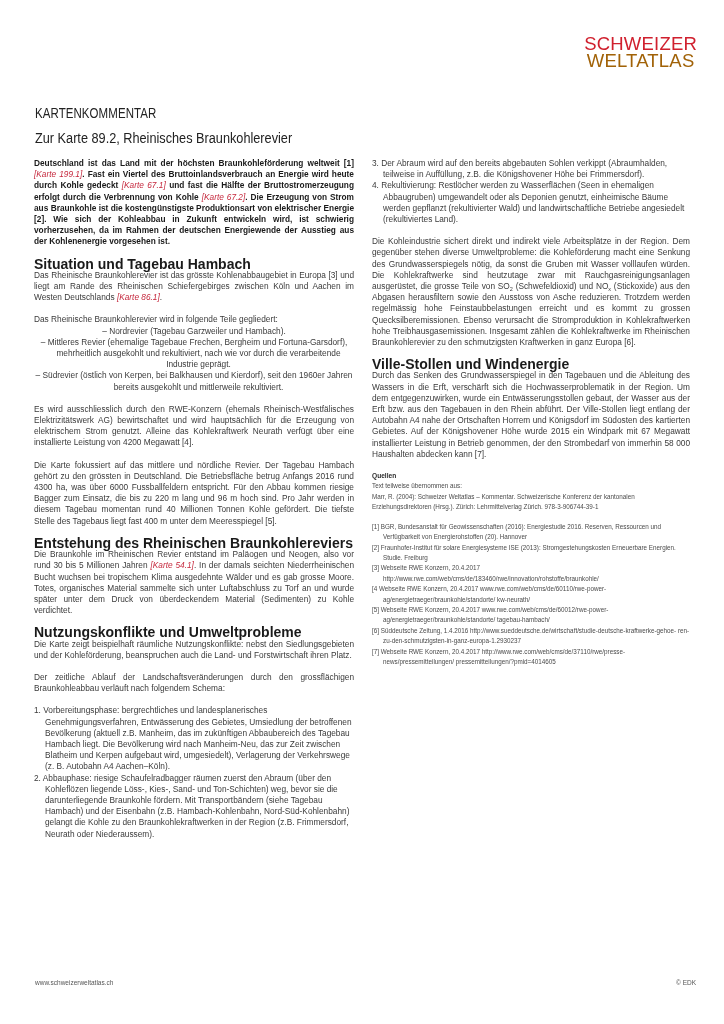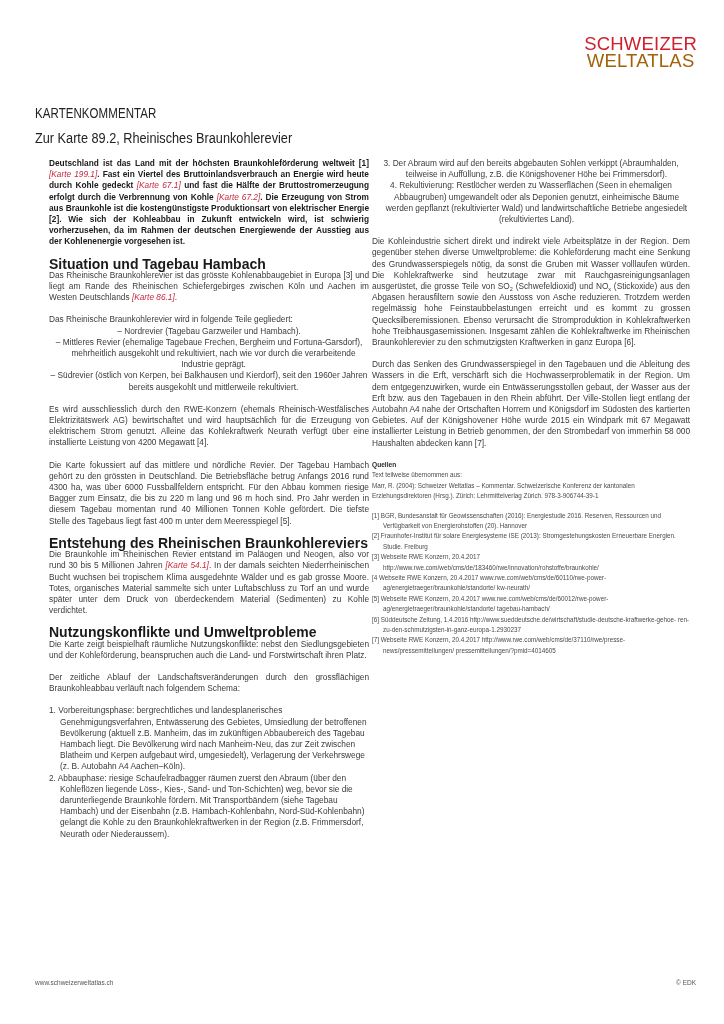--- a/index.html
+++ b/index.html
@@ -7,32 +7,32 @@
   body { position: relative; font-family: "Liberation Sans", sans-serif; color: #2a2a2a; }
 
   .logo { position: absolute; top: 35px; right: 27px; text-align: center; line-height: 17px; font-family: "Liberation Sans", sans-serif; font-size: 18.5px; letter-spacing: 0.2px; }
   .logo .l1 { color: #d0202e; }
   .logo .l2 { color: #a16207; }
 
   .kicker { position: absolute; left: 35px; top: 105px; font-size: 14px; color: #222; font-family: "Liberation Sans Narrow", "Liberation Sans", sans-serif; transform: scaleX(0.82); transform-origin: left; letter-spacing: 0.1px; }
   .title { position: absolute; left: 35px; top: 129px; font-size: 15.5px; color: #222; transform: scaleX(0.82); transform-origin: left; white-space: nowrap; }
 
   .col { position: absolute; top: 158px; font-size: 8.3px; line-height: 11.2px; color: #3a3a3a; text-align: justify; }
-  .col.left { left: 49px; width: 320px; }
+  .col.left { left: 34px; width: 320px; }
   .col.right { left: 372px; width: 318px; }
 
   .lead { font-weight: bold; color: #1a1a1a; margin-bottom: 11px; }
   .ref { color: #c5283d; font-style: italic; font-weight: normal; }
   h3 { font-size: 14px; font-weight: bold; color: #1a1a1a; line-height: 11.2px; }
   p { margin-bottom: 11px; }
   ul.dash { list-style: none; margin-bottom: 11px; text-align: left; }
   ul.dash li { padding-left: 9px; text-indent: -9px; text-align: center; }
   ol.phases { list-style: none; text-align: left; }
   ol.phases li { padding-left: 11px; text-indent: -11px; }
-  ol.phases.cont { margin-bottom: 11px; text-align: center; }
+  ol.phases.cont { margin-bottom: 11px; }
 
   .sources { font-size: 6.3px; line-height: 10.4px; color: #4a4a4a; text-align: left; }
   .sources h4 { font-weight: bold; font-size: 6.6px; color: #2a2a2a; }
   .sources .gap { height: 9px; }
   .sources .item { padding-left: 11px; text-indent: -11px; }
   sub { font-size: 5.5px; vertical-align: -1.5px; line-height: 0; }
 
   .footer { position: absolute; top: 979px; font-size: 6.5px; color: #555; }
   .footer.left { left: 35px; }
   .footer.right { right: 28px; }
@@ -82,20 +82,21 @@
 
 <div class="col right">
   <ol class="phases cont">
     <li>3. Der Abraum wird auf den bereits abgebauten Sohlen verkippt (Abraumhalden, teilweise in Auffüllung, z.B. die Königshovener Höhe bei Frimmersdorf).</li>
     <li>4. Rekultivierung: Restlöcher werden zu Wasserflächen (Seen in ehemaligen Abbaugruben) umgewandelt oder als Deponien genutzt, einheimische Bäume werden gepflanzt (rekultivierter Wald) und landwirtschaftliche Betriebe angesiedelt (rekultiviertes Land).</li>
   </ol>
   <p>
     <span>Die Kohleindustrie sichert direkt und indirekt viele Arbeitsplätze in der Region. Dem gegenüber stehen diverse Umweltprobleme: die Kohleförderung macht eine Senkung des Grundwasserspiegels nötig, da sonst die Gruben mit Wasser volllaufen würden. Die Kohlekraftwerke sind heutzutage zwar mit Rauchgasreinigungsanlagen ausgerüstet, die grosse Teile von SO</span><sub>2</sub><span> (Schwefeldioxid) und NO</span><sub>x</sub><span> (Stickoxide) aus den Abgasen herausfiltern sowie den Ausstoss von Asche reduzieren. Trotzdem werden regelmässig hohe Feinstaubbelastungen erreicht und es kommt zu grossen Quecksilberemissionen. Ebenso verursacht die Stromproduktion in Kohlekraftwerken hohe Treibhausgasemissionen. Insgesamt zählen die Kohlekraftwerke im Rheinischen Braunkohlerevier zu den schmutzigsten Kraftwerken in ganz Europa [6].</span>
   </p>
 
+  <h3>Ville-Stollen und Windenergie</h3>
   <p>Durch das Senken des Grundwasserspiegel in den Tagebauen und die Ableitung des Wassers in die Erft, verschärft sich die Hochwasserproblematik in der Region. Um dem entgegenzuwirken, wurde ein Entwässerungsstollen gebaut, der Wasser aus der Erft bzw. aus den Tagebauen in den Rhein abführt. Der Ville-Stollen liegt entlang der Autobahn A4 nahe der Ortschaften Horrem und Königsdorf im Südosten des kartierten Gebietes. Auf der Königshovener Höhe wurde 2015 ein Windpark mit 67 Megawatt installierter Leistung in Betrieb genommen, der den Strombedarf von immerhin 58 000 Haushalten abdecken kann [7].</p>
 
   <div class="sources">
     <h4>Quellen</h4>
     <div>Text teilweise übernommen aus:</div>
     <div>Marr, R. (2004): Schweizer Weltatlas – Kommentar. Schweizerische Konferenz der kantonalen Erziehungsdirektoren (Hrsg.). Zürich: Lehrmittelverlag Zürich. 978-3-906744-39-1</div>
     <div class="gap"></div>
     <div class="item">[1] BGR, Bundesanstalt für Geowissenschaften (2016): Energiestudie 2016. Reserven, Ressourcen und Verfügbarkeit von Energierohstoffen (20). Hannover</div>
     <div class="item">[2] Fraunhofer-Institut für solare Energiesysteme ISE (2013): Stromgestehungskosten Erneuerbare Energien. Studie. Freiburg</div>
     <div class="item">[3] Webseite RWE Konzern, 20.4.2017 http://www.rwe.com/web/cms/de/183460/rwe/innovation/rohstoffe/braunkohle/</div>

